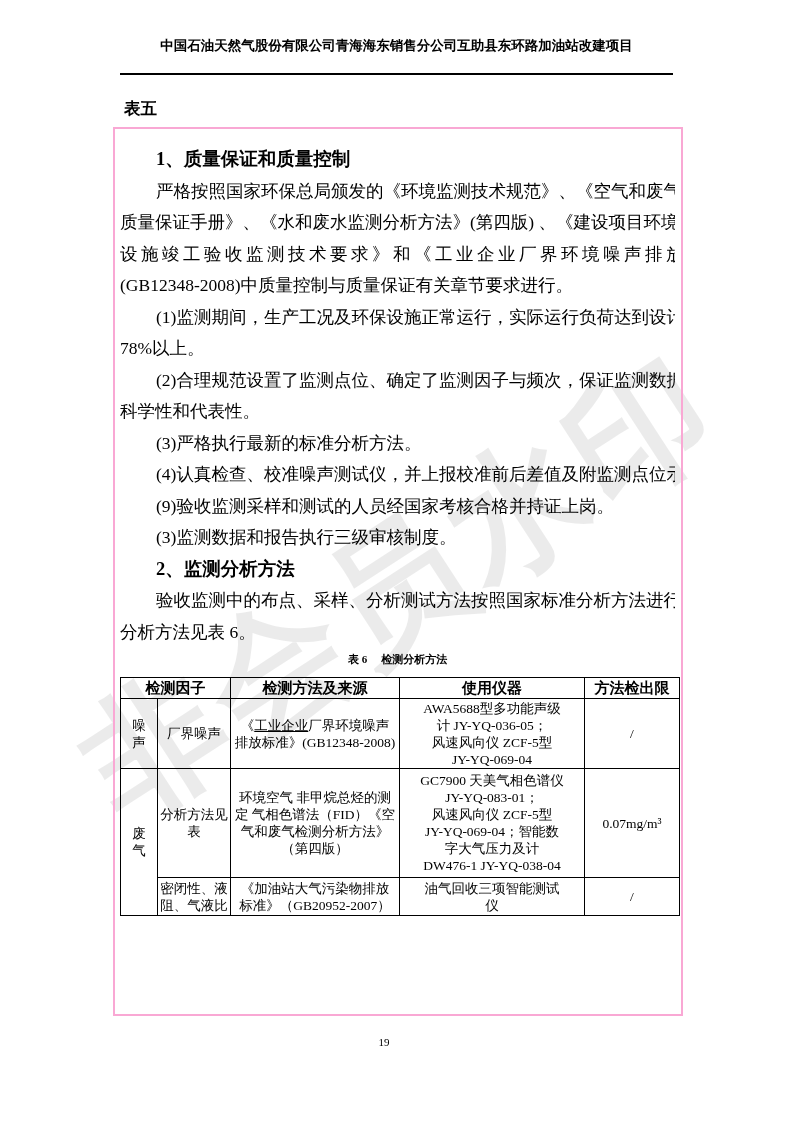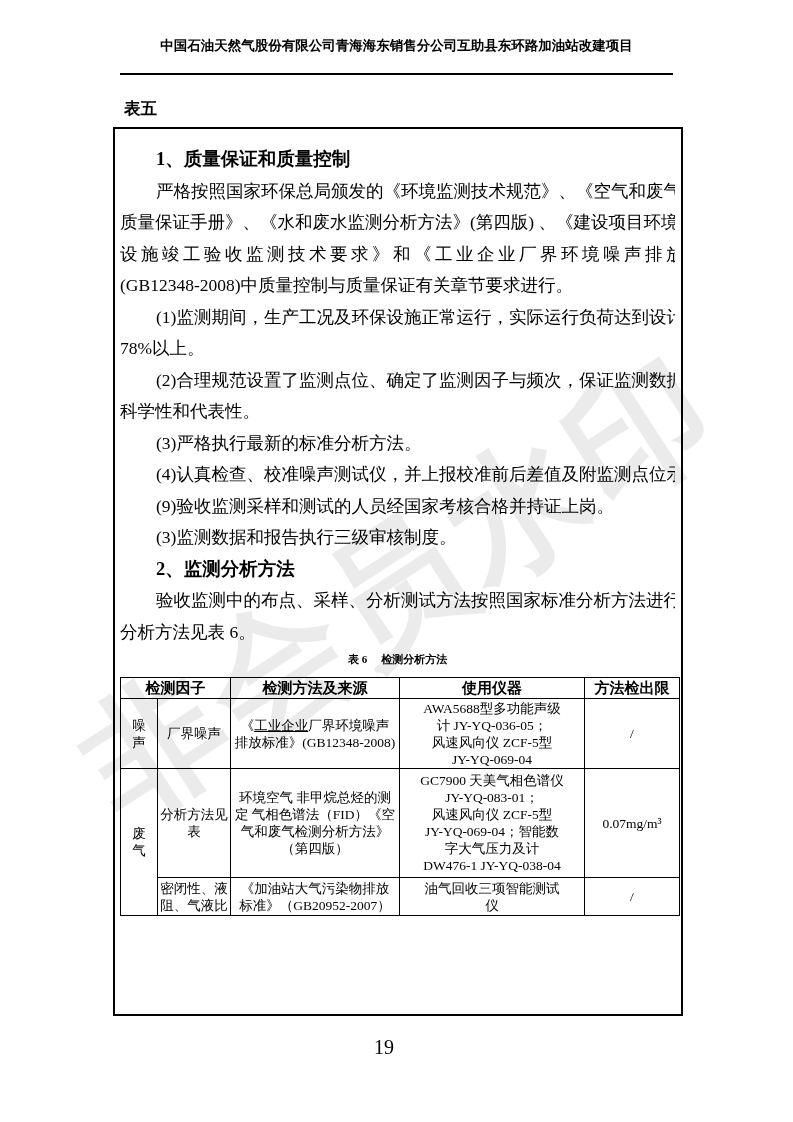--- a/index.html
+++ b/index.html
@@ -22,21 +22,21 @@
   .header-rule {
     position:absolute; top:73px; left:120px; width:553px;
     border-top:2px solid #000; z-index:1;
   }
   .table-five-label {
     position:absolute; top:98px; left:124px;
     font-size:16.5px; font-weight:700; z-index:1;
   }
   .doc-box {
     position:absolute; left:113px; top:127px; width:570px; height:889px;
-    border:2px solid #000000; box-sizing:border-box; z-index:1;
+    border:2px solid #f9a8d4; box-sizing:border-box; z-index:1;
   }
   .content { padding:15px 6px 0 5px; font-size:17.5px; line-height:31.5px; }
   .line { white-space:nowrap; overflow:hidden; }
   .indent { padding-left:36px; }
   .sec-title { font-weight:700; font-size:18.5px; }
   .spread { letter-spacing:3.5px; }
   .t6-caption {
     text-align:center; font-weight:700; font-size:11px;
     line-height:19px; height:19px; margin-top:2px;
   }
@@ -56,21 +56,21 @@
     white-space:pre-line; overflow:hidden;
   }
   table.t6 th { font-size:15px; font-weight:700; height:20px; line-height:20px; }
   tr.row1 { height:70px; }
   tr.row2 { height:109px; }
   tr.row3 { height:38px; }
   td.method-left { text-align:left; padding-left:5px; line-height:19.5px; }
   .u { text-decoration:underline; }
   .page-number {
     position:absolute; top:1036px; left:0; width:768px; text-align:center;
-    font-size:20px; z-index:1;
+    font-size:11px; z-index:1;
   }
 </style>
 </head>
 <body>
 
 <div class="page">
 
   <div class="watermark">非会员水印</div>
 
   <div class="header-title">中国石油天然气股份有限公司青海海东销售分公司互助县东环路加油站改建项目</div>

